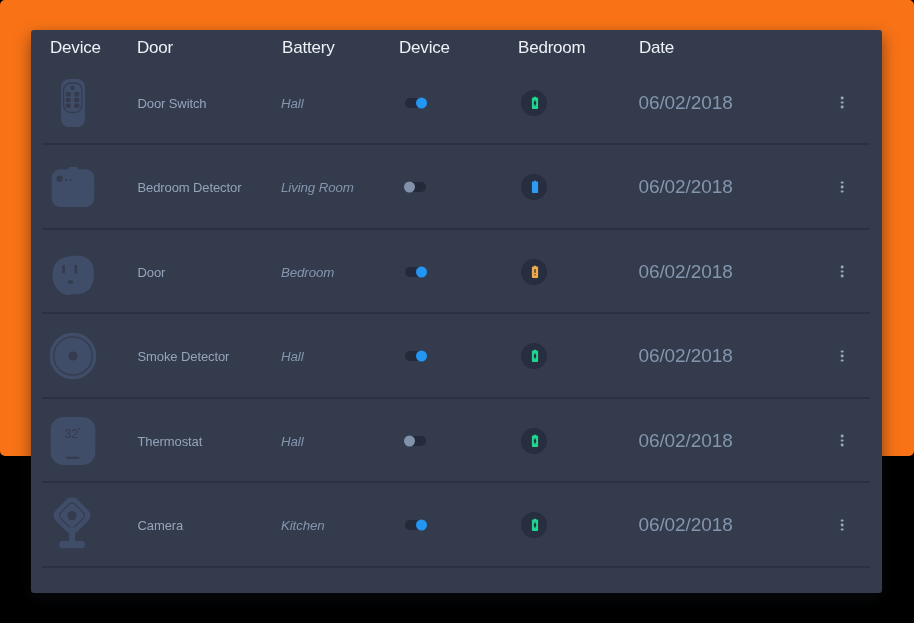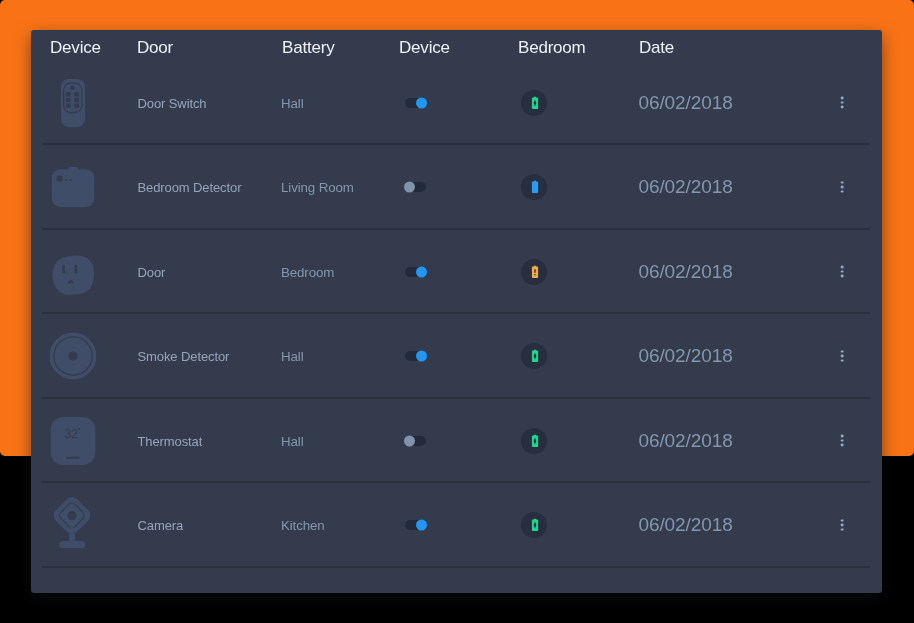--- a/index.html
+++ b/index.html
@@ -12,21 +12,21 @@
     box-shadow:0 6px 16px rgba(13,17,26,0.5); }
   .hdr { position:absolute; top:0; left:0; right:0; height:30px; }
   .hdr span { position:absolute; top:8px; font-size:17px; letter-spacing:-0.2px; color:#eef1f6; }
   .row { position:absolute; left:0; width:851px; height:85px; }
   .sep { position:absolute; left:11px; width:828px; height:2px; background:#2a3140; }
   .icon { position:absolute; left:42px; top:50%; transform:translate(-50%,-50%); }
   .icon svg, .batt svg { display:block; }
   .name { position:absolute; left:106.5px; top:50%; transform:translateY(-50%);
     font-size:13px; letter-spacing:-0.1px; color:#95a4bb; }
   .loc { position:absolute; left:250px; top:50%; transform:translateY(-50%);
-    font-size:13.3px; letter-spacing:-0.1px; color:#8496ae; }
+    font-size:13.3px; letter-spacing:-0.1px; color:#8496ae;font-style:italic; }
   .date { position:absolute; left:607.5px; top:50%; transform:translateY(-50%);
     font-size:19px; letter-spacing:-0.1px; color:#8496ae; }
   .tog { position:absolute; left:374px; top:50%; transform:translateY(-50%);
     width:21px; height:10px; border-radius:5px; background:#232a3a; }
   .tog .knob { position:absolute; top:50%; width:11px; height:11px;
     border-radius:50%; transform:translateY(-50%); }
   .tog.on .knob { right:-1px; background:#2196f3; }
   .tog.off .knob { left:-1px; background:#8292ab; }
   .batt { position:absolute; left:503px; top:50%; transform:translate(-50%,-50%);
     width:26px; height:26px; border-radius:50%; background:#272e3f; }

